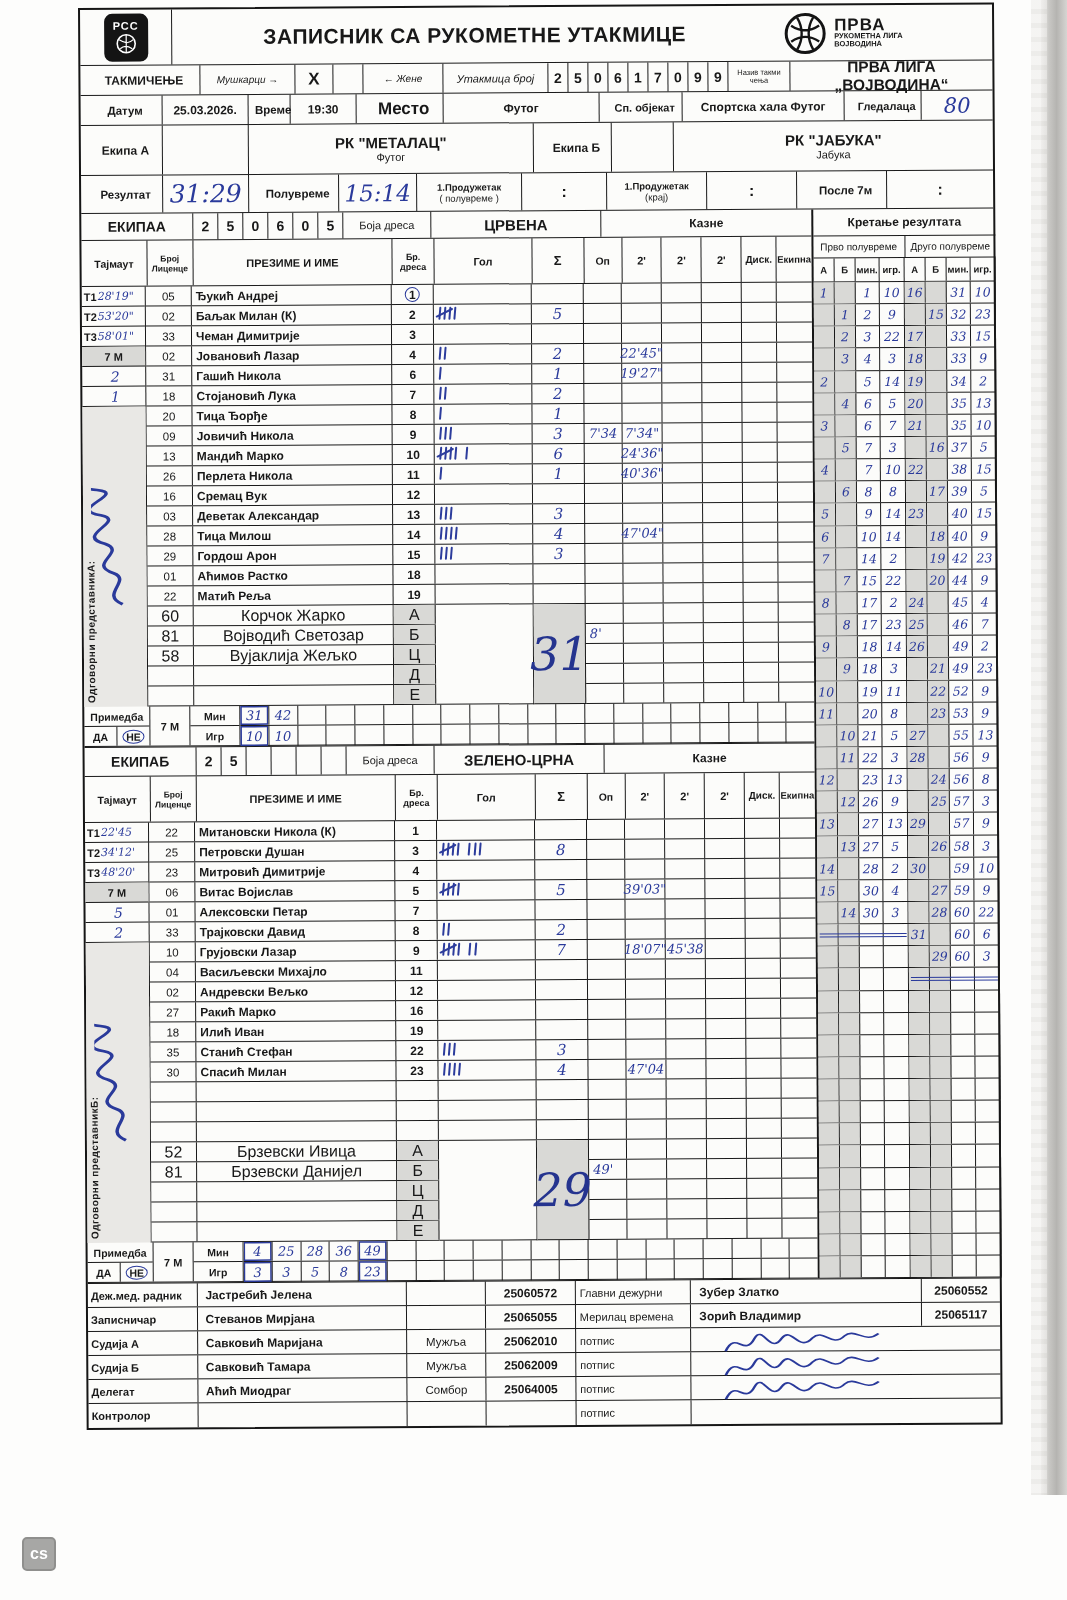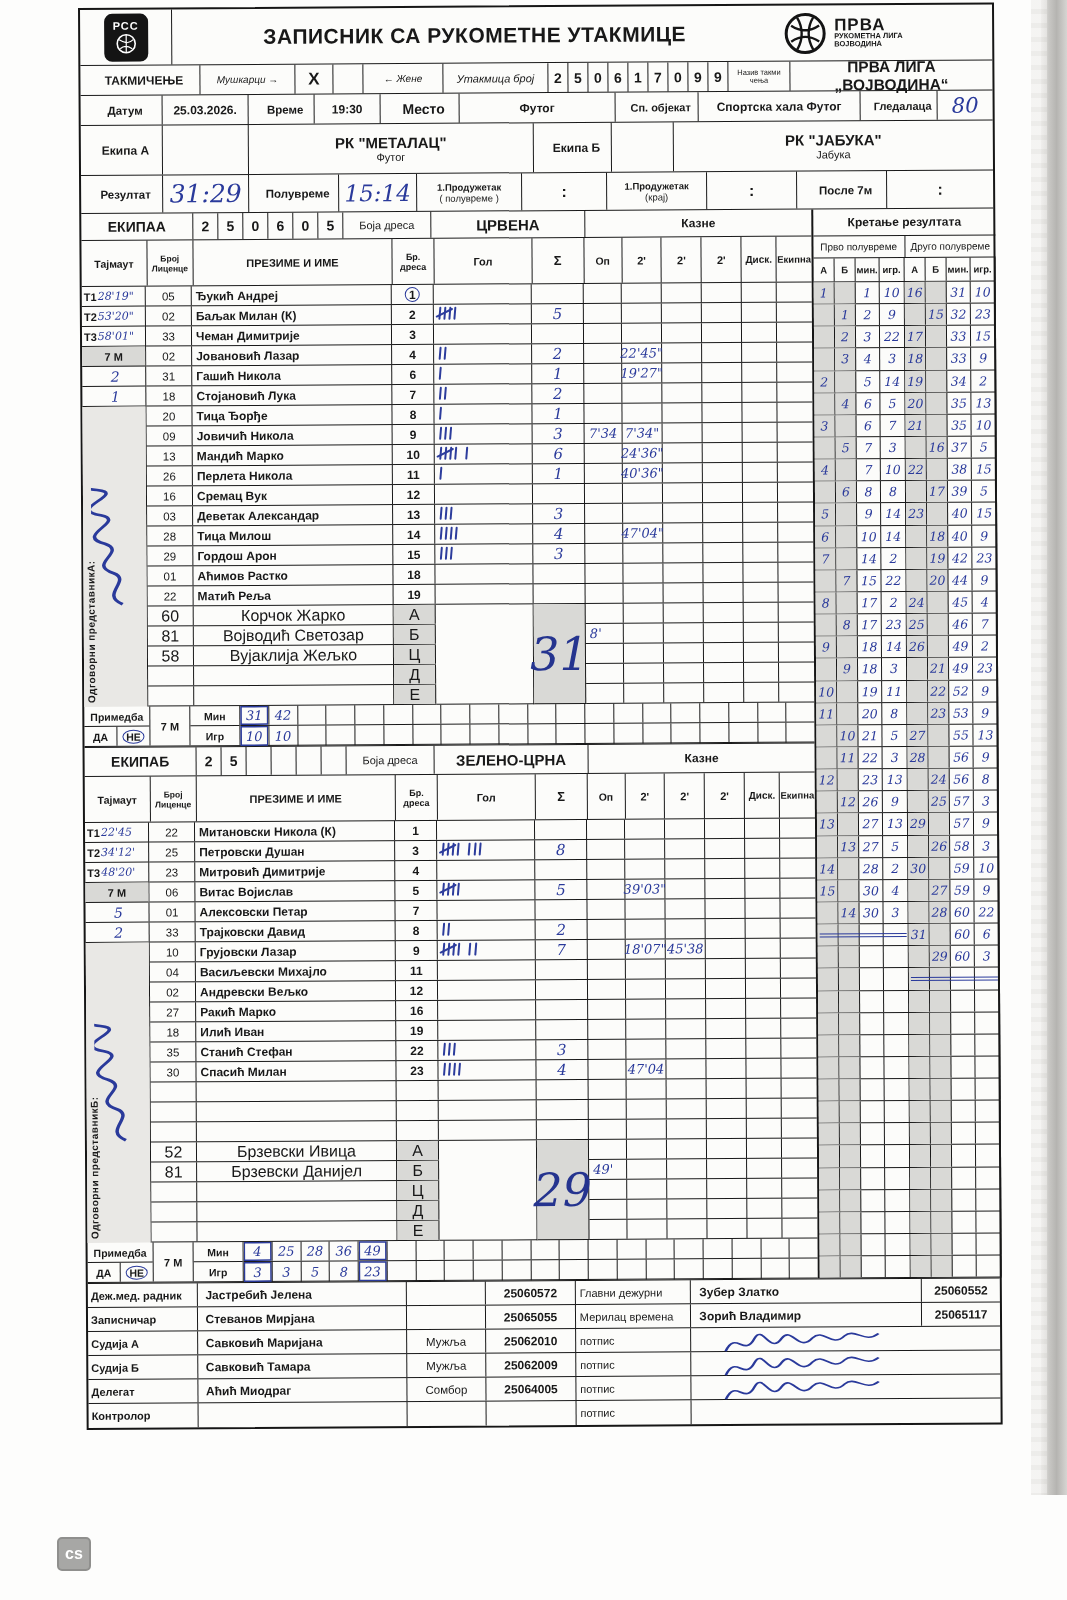--- a/index.html
+++ b/index.html
@@ -46,21 +46,21 @@
   
   .main { display:flex; }
   .left { width:732px; border-right:2px solid #161616; }
   .right { width:182px; }
 
   .band { height:27px; display:flex; border-bottom:1px solid #1a1a1a; }
   .bandB { height:30px; border-top:1px solid #1a1a1a; }
   .band .bl { width:112px; font-weight:bold; font-size:14px; }
   .band .dg { width:25px; }
   .band .bd { width:88px; font-size:11px; }
-  .band .col { width:154px; font-weight:bold; font-size:15px; }
+  .band .col { width:170px; font-weight:bold; font-size:15px; }
   .band .kz { flex:1; font-weight:bold; font-size:12px; border-right:none; }
 
   .thead { height:46px; display:flex; border-bottom:1px solid #1a1a1a; }
   .thead .c { flex-direction:column; justify-content:center; font-weight:bold; }
   .w-to{width:66px}.w-lic{width:46px}.w-name{width:200px}.w-no{width:42px}.w-goal{width:98px}
   .w-sum{width:52px}.w-op{width:38px}.w-2{width:40px}.w-disk{width:35px}.w-ek{width:35px;border-right:none}
   .tbody { display:flex; }
   .tocol { width:66px; border-right:1px solid #1a1a1a; }
   .torow { height:20px; display:flex; align-items:center; border-bottom:1px solid #1a1a1a;
     font-size:11px; padding-left:2px; position:relative; }
@@ -142,21 +142,21 @@
   .b-label{width:110px; justify-content:flex-start; padding-left:3px;}
   .b-name{width:210px; justify-content:flex-start; padding-left:8px; font-weight:bold; font-size:12px;}
   .b-city{width:80px; font-size:11.5px;}
   .b-lic{width:90px; font-weight:bold; font-size:12px;}
   .b-rlabel{width:116px; font-size:11px; justify-content:flex-start; padding-left:4px;}
   .b-rname{width:232px; justify-content:flex-start; padding-left:8px; font-weight:bold; font-size:12px;}
   .b-rlic{width:78px; font-weight:bold; font-size:12px; border-right:none;}
   .b-sig{width:310px; border-right:none;}
   .b-label span{font-weight:bold; font-size:11px;}
 
-  .watermark { position:absolute; left:22px; top:1537px; display:flex; align-items:center; gap:10px;margin-left:35px; }
+  .watermark { position:absolute; left:22px; top:1537px; display:flex; align-items:center; gap:10px; }
   .cs-icon { width:34px; height:34px; background:#a7a7a5; border-radius:5px; color:#fff;
     display:flex; align-items:center; justify-content:center; font-weight:bold; font-size:16px;
     border:2px solid #8f8f8d; }
   .wm-text { color:#9a9a98; font-size:27px; }
 </style>
 </head>
 <body>
 
 <div class="page">
   <div class="scan-strip"></div>
@@ -209,23 +209,23 @@
       <div class="c" style="width:62px;flex-direction:column;font-size:7.5px;line-height:8px">
         <span>Назив такми</span>
         <span>чења</span>
       </div>
       <div class="c" style="flex:1;border-right:none;font-weight:bold;font-size:15.5px">ПРВА ЛИГА „ВОЈВОДИНА“</div>
     </div>
 
     <div class="row datum">
       <div class="c lbl" style="width:82px;font-size:11.5px">Датум</div>
       <div class="c" style="width:86px;font-weight:bold;font-size:12px">25.03.2026.</div>
-      <div class="c lbl" style="width:66px;font-size:11.5px">Време</div>
+      <div class="c lbl" style="width:42px;font-size:11.5px">Време</div>
       <div class="c" style="width:66px;font-weight:bold;font-size:12px">19:30</div>
-      <div class="c lbl" style="width:79px;font-size:14px">Место</div>
+      <div class="c lbl" style="width:87px;font-size:17px">Место</div>
       <div class="c" style="width:156px;font-weight:bold;font-size:12px">Футог</div>
       <div class="c lbl" style="width:83px;font-size:11px">Сп. објекат</div>
       <div class="c" style="width:162px;font-weight:bold;font-size:12px">Спортска хала Футог</div>
       <div class="c lbl" style="width:77px;font-size:11px">Гледалаца</div>
       <div class="c hw" style="flex:1;border-right:none;font-size:21px">80</div>
     </div>
 
     <div class="row ekipe">
       <div class="c lbl" style="width:82px">Екипа А</div>
       <div class="c" style="width:86px"></div>

